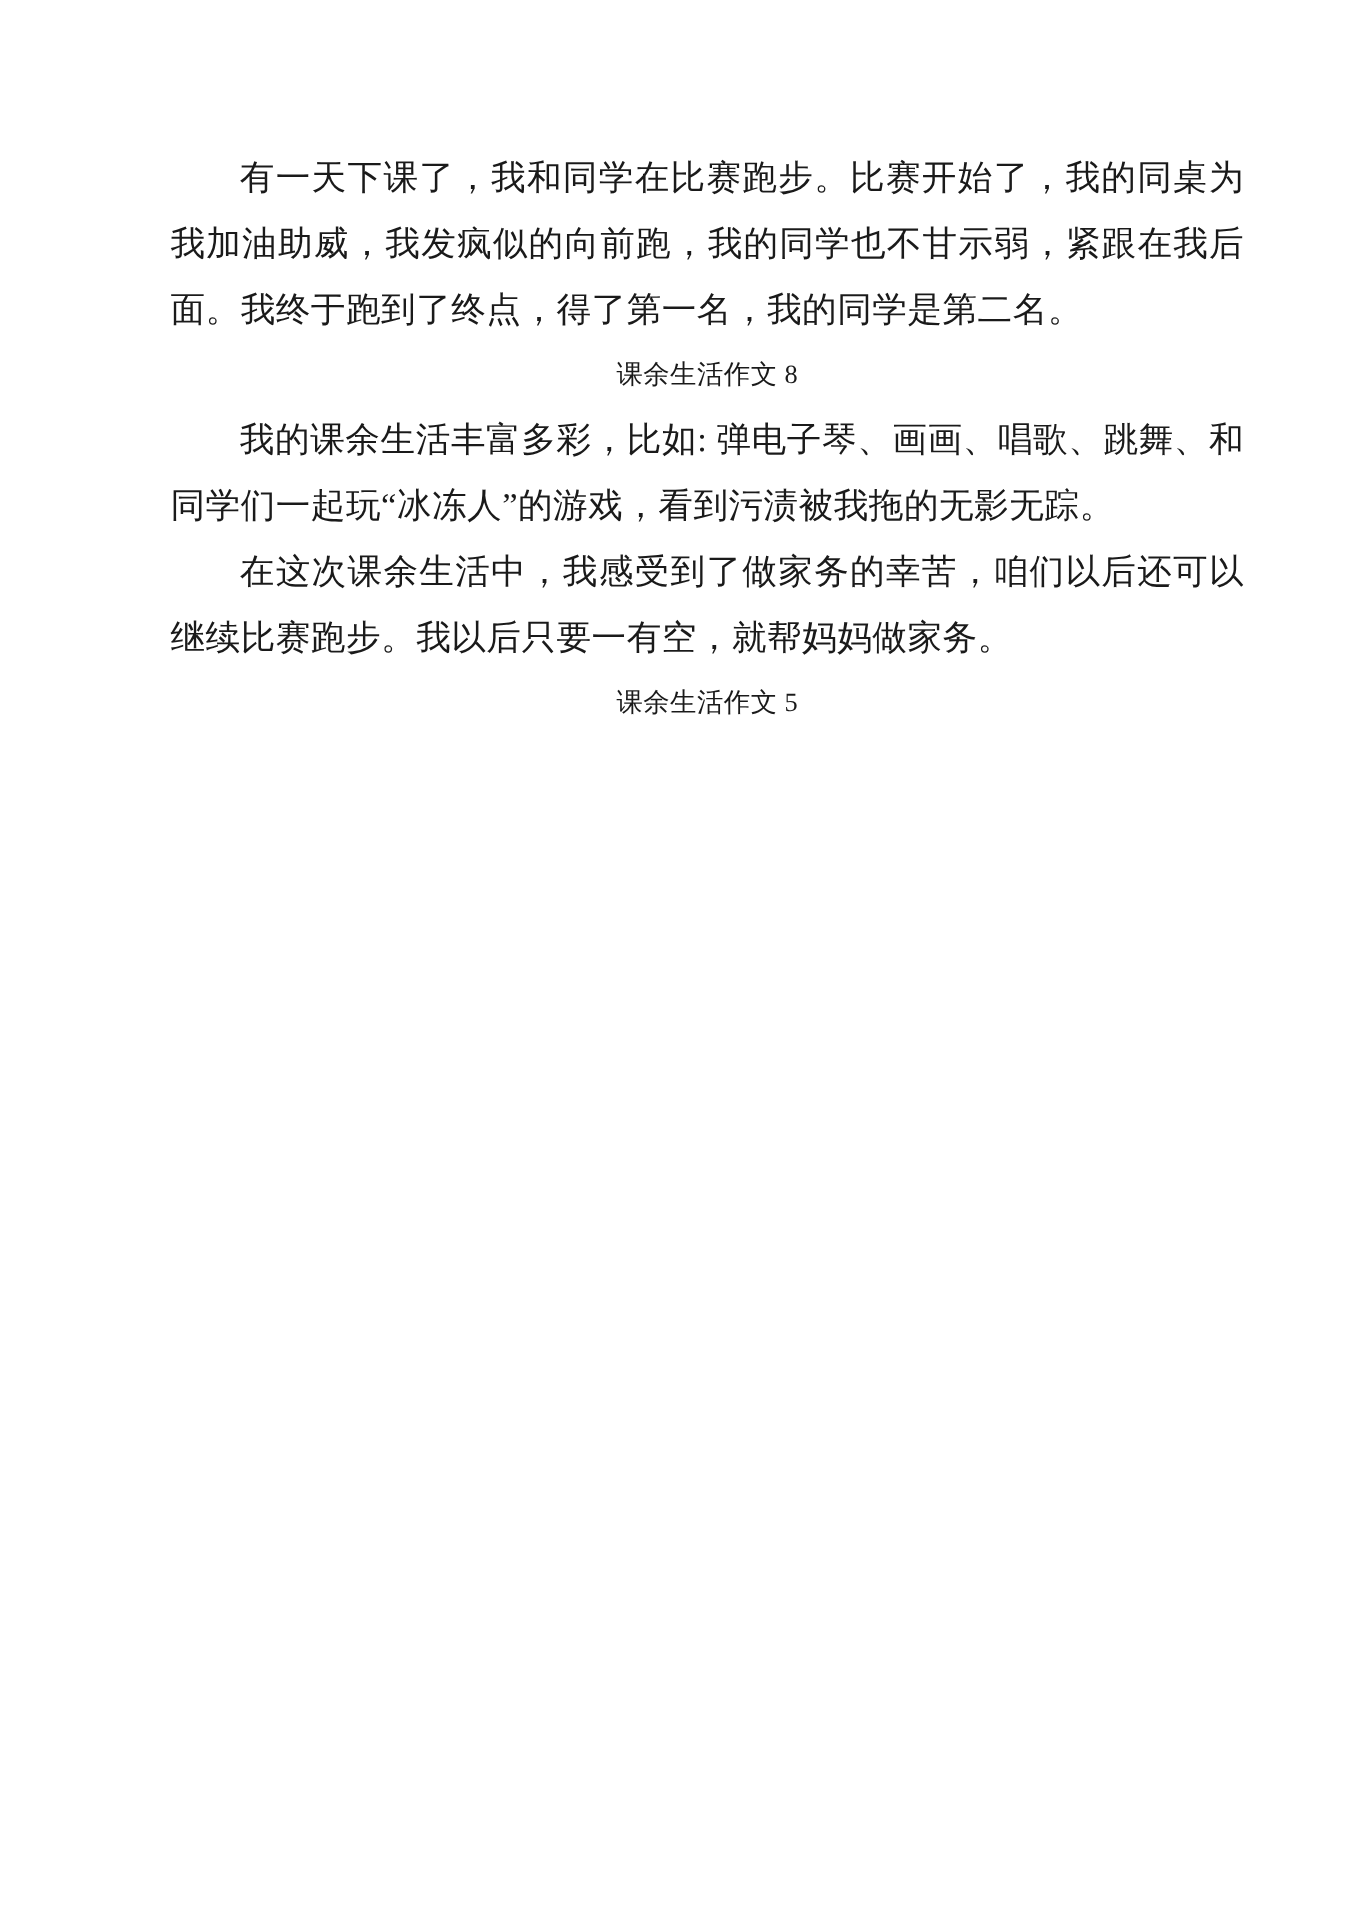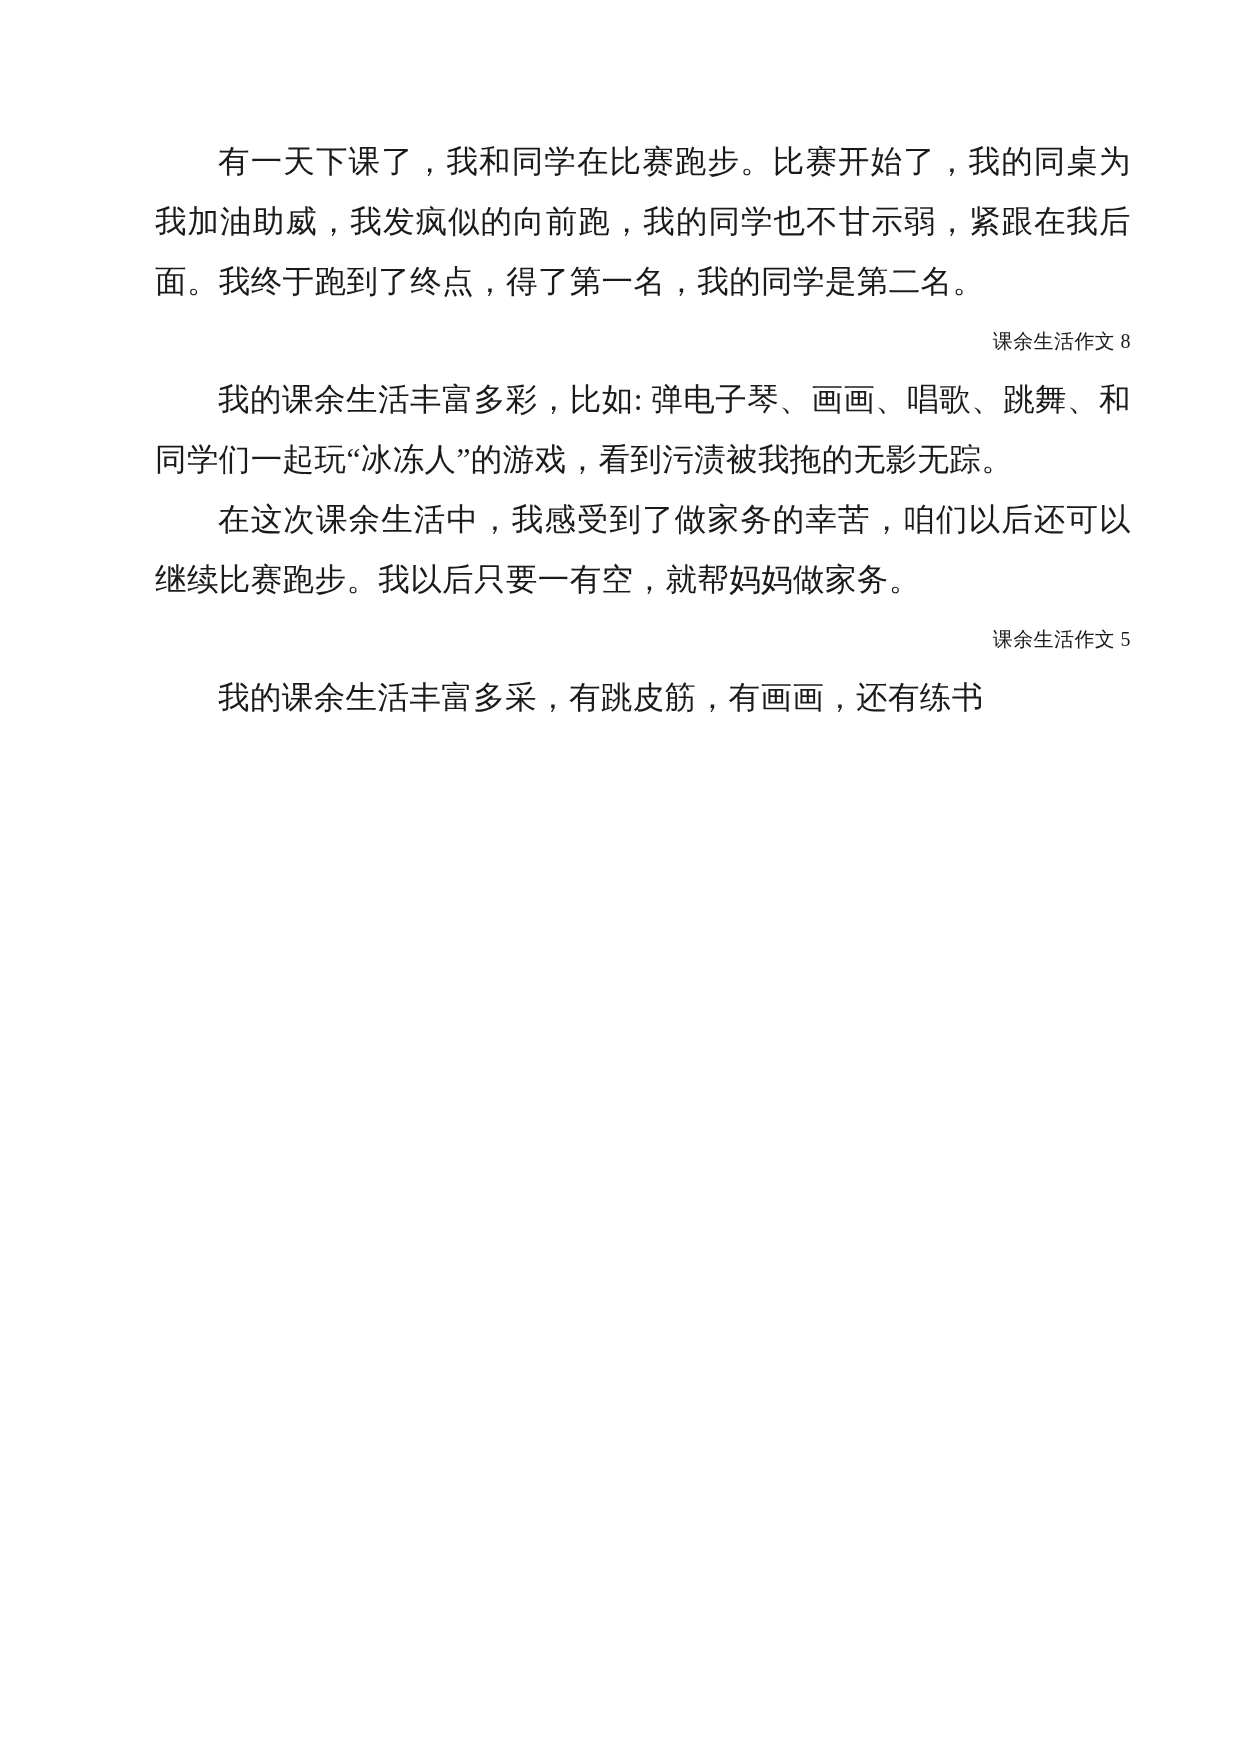--- a/index.html
+++ b/index.html
@@ -32,30 +32,29 @@
     margin: 0;
     text-indent: 2em;
     font-size: 31.5px;
     line-height: 60px;
     text-align: justify;
     text-justify: inter-ideograph;
   }
   p.heading {
     margin: 0;
     text-indent: 0;
-    font-size: 20px;
+    font-size: 24px;
     line-height: 58px;
-    text-align: right;
+    text-align: center;
   }
 </style>
 </head>
 <body>
 
 <div class="page">
   <div class="doc-body" id="doc-body">
       <p class="para">有一天下课了，我和同学在比赛跑步。比赛开始了，我的同桌为我加油助威，我发疯似的向前跑，我的同学也不甘示弱，紧跟在我后面。我终于跑到了终点，得了第一名，我的同学是第二名。</p>
       <p class="heading">课余生活作文 8</p>
       <p class="para">我的课余生活丰富多彩，比如: 弹电子琴、画画、唱歌、跳舞、和同学们一起玩“冰冻人”的游戏，看到污渍被我拖的无影无踪。</p>
       <p class="para">在这次课余生活中，我感受到了做家务的幸苦，咱们以后还可以继续比赛跑步。我以后只要一有空，就帮妈妈做家务。</p>
       <p class="heading">课余生活作文 5</p>
-      <p class="para">我的课余生活丰富多采，有跳皮筋，有画画，还有练书</p>
     </div>
 </div>
 
 </body></html>

